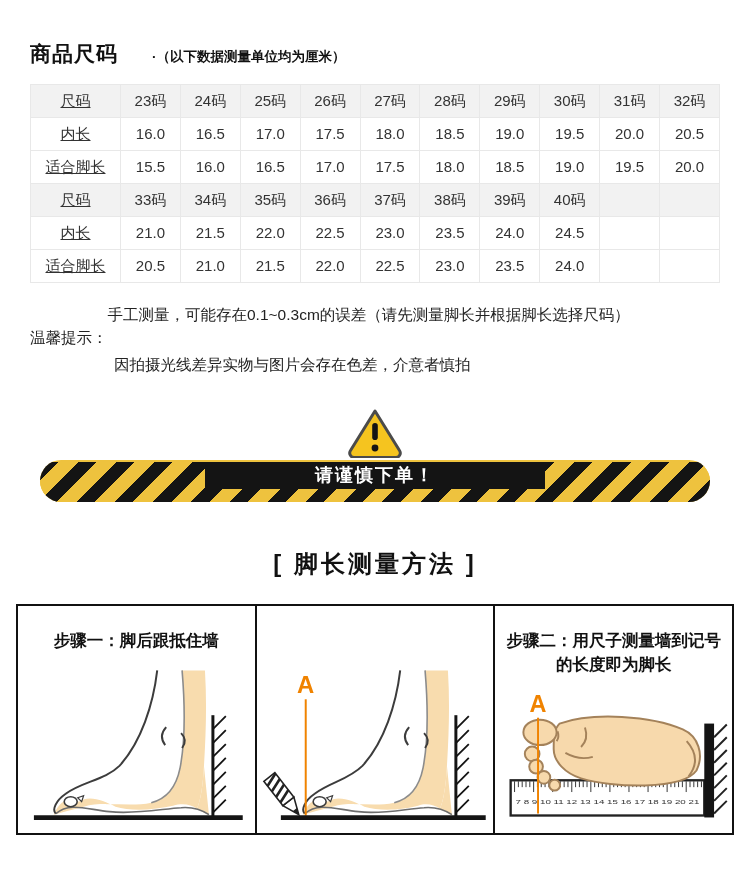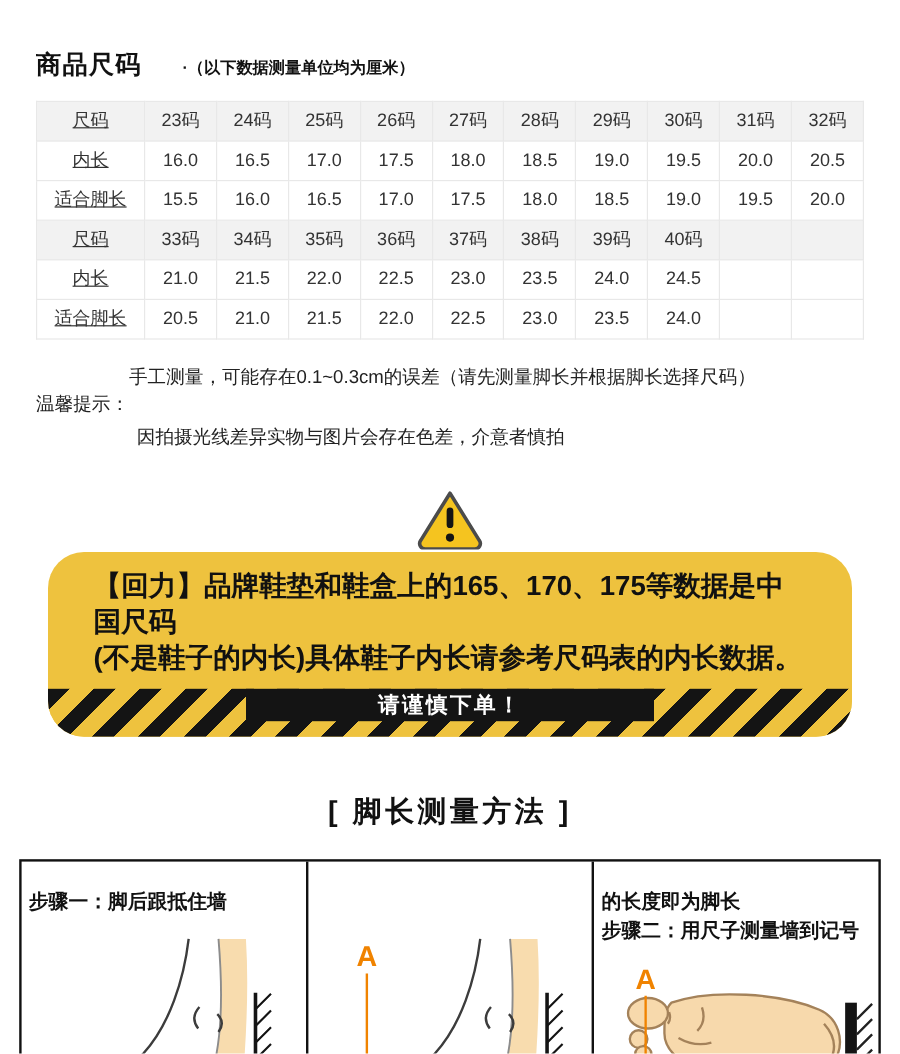--- a/index.html
+++ b/index.html
@@ -64,21 +64,21 @@
   }
 
   
   .panels {
     display:flex; width:718px; margin:24px auto 0 auto;
     border:2px solid #111; height:231px; background:#fff;
   }
   .panel { flex:1; border-right:2px solid #111; position:relative; }
   .panel:last-child { border-right:none; }
   .step-title {
-    margin-top:22px; 
+    margin-top:22px; text-align:center;
     font-size:16.5px; font-weight:bold; color:#111; line-height:24px;
     padding:0 6px;
   }
   .panel svg.illus { position:absolute; left:0; bottom:0; width:100%; height:168px; display:block; }
 </style>
 </head>
 <body>
 
 <div class="page">
 
@@ -180,24 +180,20 @@
 
   <div class="tri-wrap">
     <svg width="58" height="50" viewBox="0 0 58 50">
       <path d="M29,3 L53.5,42.5 a4.5,4.5 0 0 1 -3.8,7 L8.3,49.5 a4.5,4.5 0 0 1 -3.8,-7 Z" fill="#f5c41f" stroke="#4b4b4b" stroke-width="3" stroke-linejoin="round"></path>
       <rect x="26.2" y="15" width="5.6" height="17" rx="2.8" fill="#141414"></rect>
       <circle cx="29" cy="40" r="3.4" fill="#141414"></circle>
     </svg>
   </div>
 
   <div class="warn-banner">
-    <div class="warn-text">
-      <div>【回力】品牌鞋垫和鞋盒上的165、170、175等数据是中国尺码</div>
-      <div>(不是鞋子的内长)具体鞋子内长请参考尺码表的内长数据。</div>
-    </div>
     <div class="hazard-band">
       <div class="hazard-center">请谨慎下单！</div>
     </div>
   </div>
 
   <div class="measure-heading">[ 脚长测量方法 ]</div>
 
   <div class="panels">
 
     <div class="panel">
@@ -264,22 +260,22 @@
           <rect x="-7" y="-48" width="14" height="31" fill="#fff" stroke="#222" stroke-width="1.6"></rect>
           <path d="M-7,-21 L7,-26 M-7,-28 L7,-33 M-7,-35 L7,-40 M-7,-42 L7,-47" stroke="#222" stroke-width="2.6"></path>
         </g>
 
         <line x1="24" y1="153" x2="230" y2="153" stroke="#141414" stroke-width="5"></line>
       </svg>
     </div>
 
     <div class="panel">
       <div class="step-title">
+        <div>步骤二：用尺子测量墙到记号</div>
         <div>的长度即为脚长</div>
-        <div>步骤二：用尺子测量墙到记号</div>
       </div>
       <svg class="illus" viewBox="0 0 242 168">
 
         <g>
           <rect x="16" y="116" width="198" height="36" fill="#fff" stroke="#222" stroke-width="2.4"></rect>
           <path d="M20.0,117 L20.0,128 M23.9,117 L23.9,123 M27.8,117 L27.8,123 M31.7,117 L31.7,123 M35.6,117 L35.6,123 M39.5,117 L39.5,128 M43.4,117 L43.4,123 M47.3,117 L47.3,123 M51.2,117 L51.2,123 M55.1,117 L55.1,123 M59.0,117 L59.0,128 M62.9,117 L62.9,123 M66.8,117 L66.8,123 M70.7,117 L70.7,123 M74.6,117 L74.6,123 M78.5,117 L78.5,128 M82.4,117 L82.4,123 M86.3,117 L86.3,123 M90.2,117 L90.2,123 M94.1,117 L94.1,123 M98.0,117 L98.0,128 M101.9,117 L101.9,123 M105.8,117 L105.8,123 M109.7,117 L109.7,123 M113.6,117 L113.6,123 M117.5,117 L117.5,128 M121.4,117 L121.4,123 M125.3,117 L125.3,123 M129.2,117 L129.2,123 M133.1,117 L133.1,123 M137.0,117 L137.0,128 M140.9,117 L140.9,123 M144.8,117 L144.8,123 M148.7,117 L148.7,123 M152.6,117 L152.6,123 M156.5,117 L156.5,128 M160.4,117 L160.4,123 M164.3,117 L164.3,123 M168.2,117 L168.2,123 M172.1,117 L172.1,123 M176.0,117 L176.0,128 M179.9,117 L179.9,123 M183.8,117 L183.8,123 M187.7,117 L187.7,123 M191.6,117 L191.6,123 M195.5,117 L195.5,128 M199.4,117 L199.4,123 M203.3,117 L203.3,123 M207.2,117 L207.2,123 M211.1,117 L211.1,123 " stroke="#333" stroke-width="1"></path>
           <text x="21" y="140" font-size="5.5" fill="#333" textLength="188" lengthAdjust="spacingAndGlyphs">7 8 9 10 11 12 13 14 15 16 17 18 19 20 21</text>
         </g>
 
         <g>

